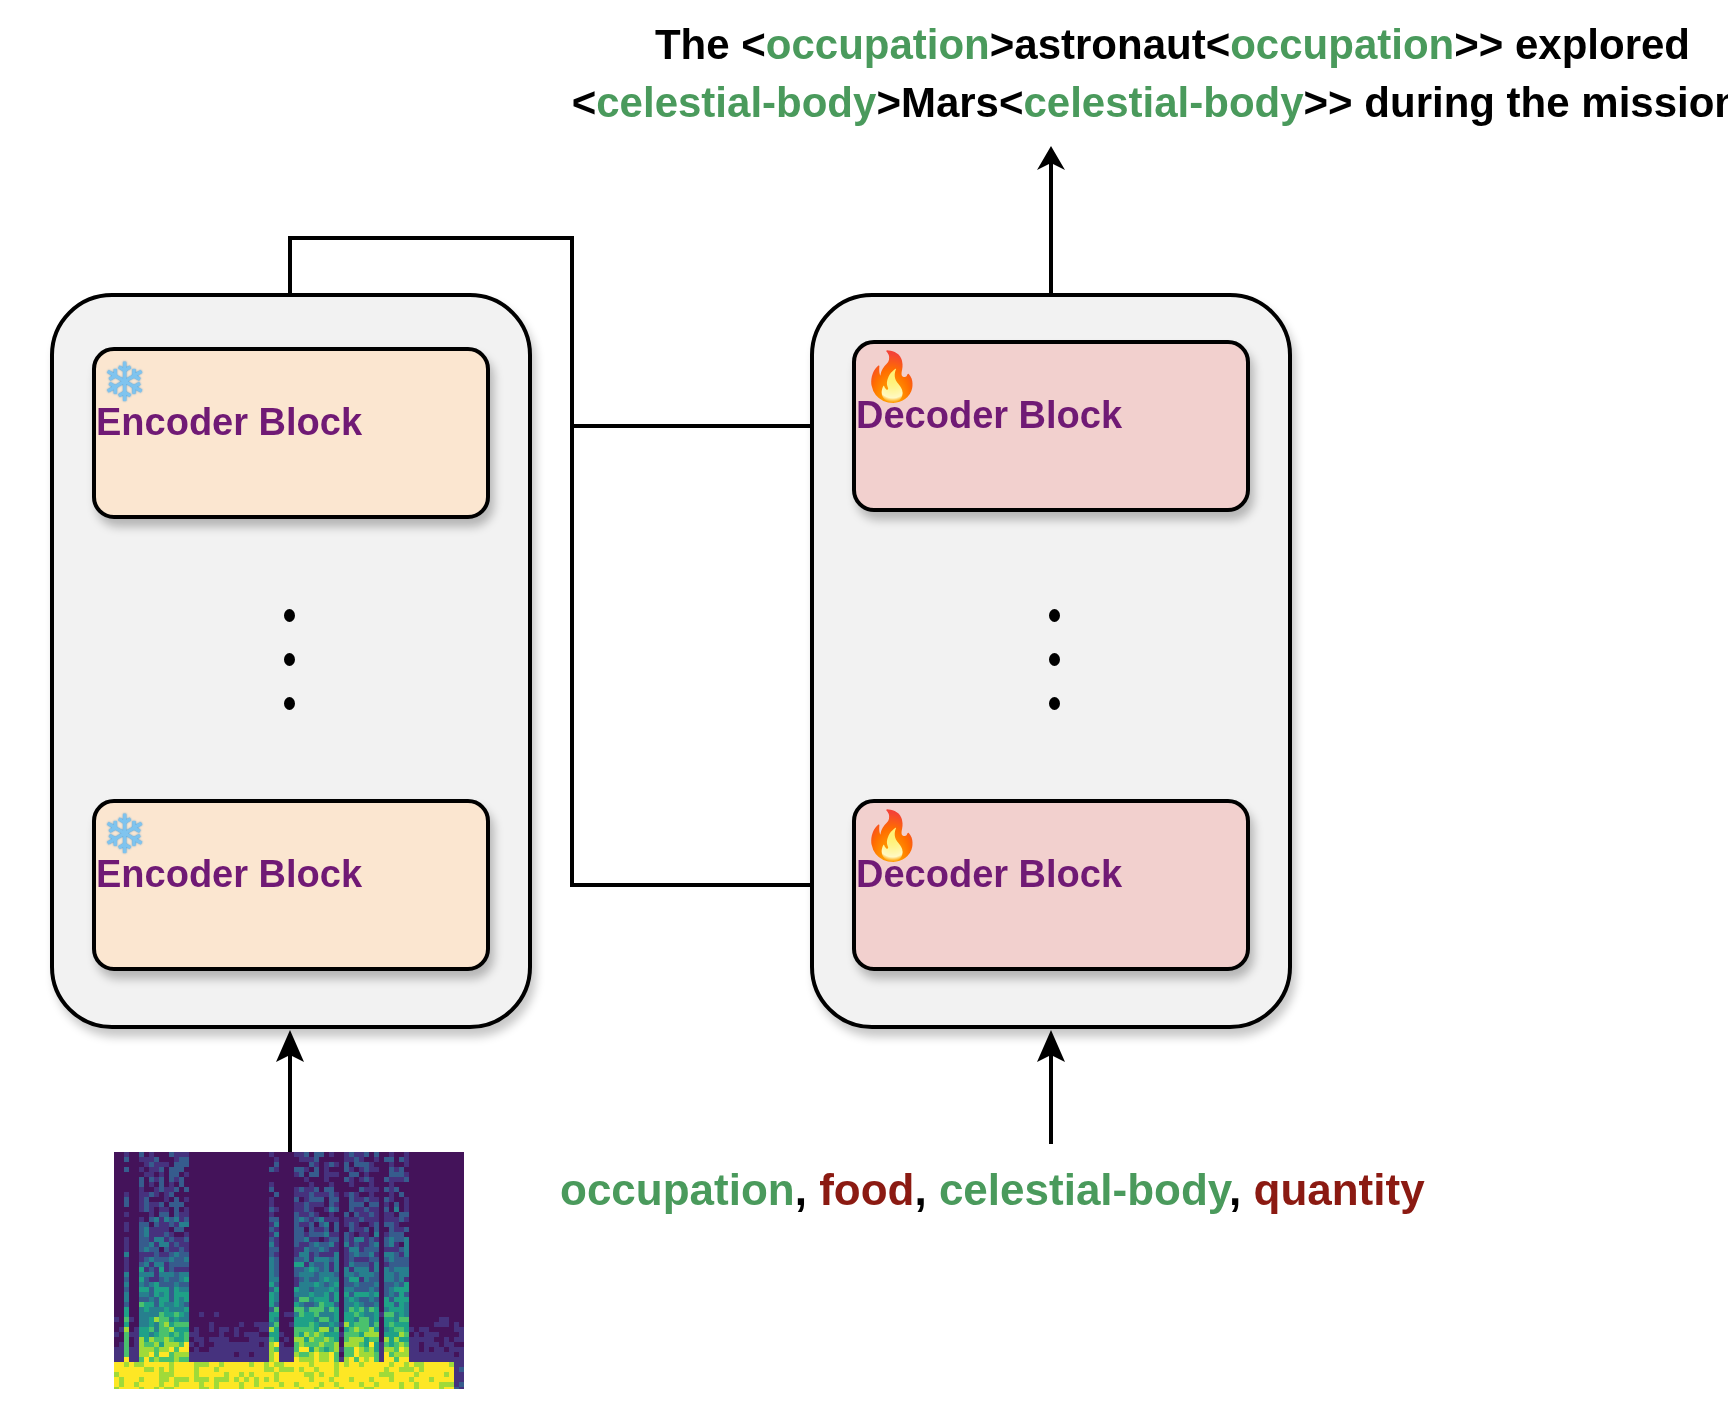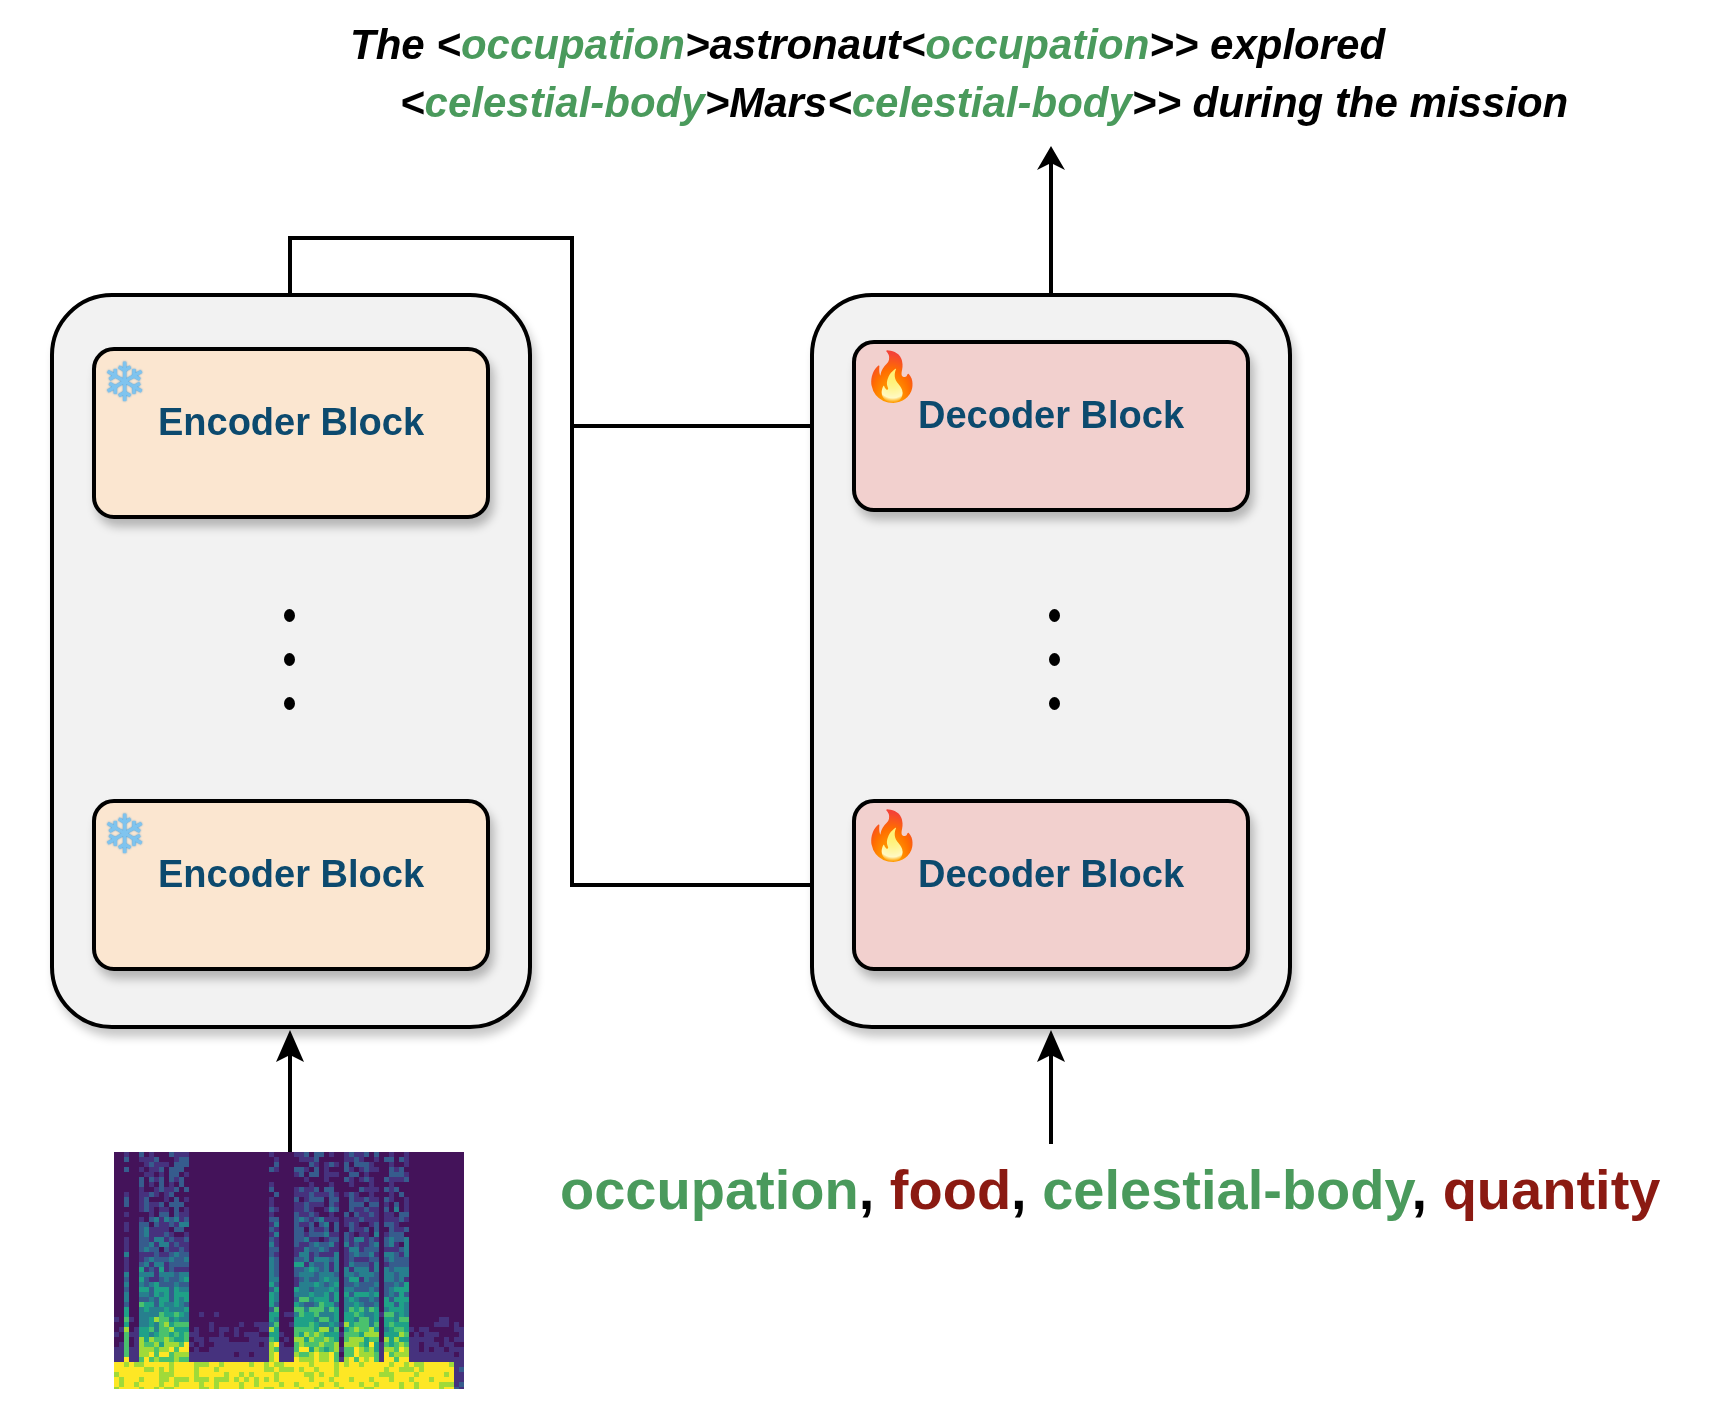--- a/index.html
+++ b/index.html
@@ -1,41 +1,41 @@
 <!DOCTYPE html>
 <html><head>
 <meta charset="utf-8">
 <style>
   html, body { margin: 0; padding: 0; background: #ffffff; }
   body { width: 1728px; height: 1408px; position: relative; overflow: hidden;
          font-family: "Liberation Sans", "DejaVu Sans", sans-serif; }
-  .title { position: absolute; left: 380px; width: 1348px; text-align: left;
-           font-weight: bold; font-size: 42px; line-height: 58px; color: #000; white-space: nowrap; font-style: italic; }
+  .title { position: absolute; left: 380px; width: 1348px; text-align: right;
+           font-weight: bold; font-size: 42px; line-height: 58px; color: #000; white-space: nowrap; }
   .title.l1 { top: 16px; left: 350px; width: 1340px; }
   .title.l2 { top: 74px; left: 400px; width: 1340px; }
   .tag { color: #4a9a5c; }
   .green { color: #4a9a5c; }
   .red { color: #8b1a12; }
   .stack { position: absolute; background: #f2f2f2; border: 4px solid #000; border-radius: 62px;
            box-shadow: 4px 8px 10px rgba(0,0,0,0.22); box-sizing: border-box; }
   .block { position: absolute; border: 4px solid #000; border-radius: 22px; box-sizing: border-box;
            box-shadow: 4px 8px 10px rgba(0,0,0,0.25); }
   .enc { background: #fbe6d0; }
   .dec { background: #f2d0ce; }
-  .block-label { position: absolute; left: 0; right: 0; top: 50px; text-align: center;
-                 font-weight: bold; font-size: 38px; color: #0c4a6e; }
+  .block-label { position: absolute; left: 0; right: 0; top: 50px; 
+                 font-weight: bold; font-size: 38px; color: #701a75; }
   .emoji { position: absolute; left: 6px; top: 4px; font-size: 48px; line-height: 56px; }
   .snow { color: #7fc4ef; font-family: "DejaVu Sans", sans-serif; font-size: 54px; text-shadow: 0 0 2px #2a8ad0; }
   .fire { font-family: "DejaVu Sans", sans-serif; }
   .dot { position: absolute; width: 11px; height: 13px; background: #000; border-radius: 50%; }
   svg.wires { position: absolute; left: 0; top: 0; }
   .spectro { position: absolute; left: 114px; top: 1152px; width: 350px; height: 237px; overflow: hidden;
              background: #44135a; }
   .labels-row { position: absolute; left: 560px; top: 1160px; width: 980px; text-align: left;
-                font-weight: bold; font-size: 56px; line-height: 60px; white-space: nowrap; }
+                font-weight: bold; font-size: 44px; line-height: 60px; white-space: nowrap; }
 </style>
 </head>
 <body>
 
 <div class="title l1" id="line1"><span>The &lt;</span><span class="tag">occupation</span><span>&gt;astronaut&lt;</span><span class="tag">occupation</span><span>&gt;&gt; explored</span></div>
 <div class="title l2" id="line2"><span>&lt;</span><span class="tag">celestial-body</span><span>&gt;Mars&lt;</span><span class="tag">celestial-body</span><span>&gt;&gt; during the mission</span></div>
 
 <svg class="wires" width="1728" height="1408">
   <defs>
     <marker id="ah" markerWidth="10" markerHeight="10" refX="9" refY="5" orient="auto" markerUnits="userSpaceOnUse">

